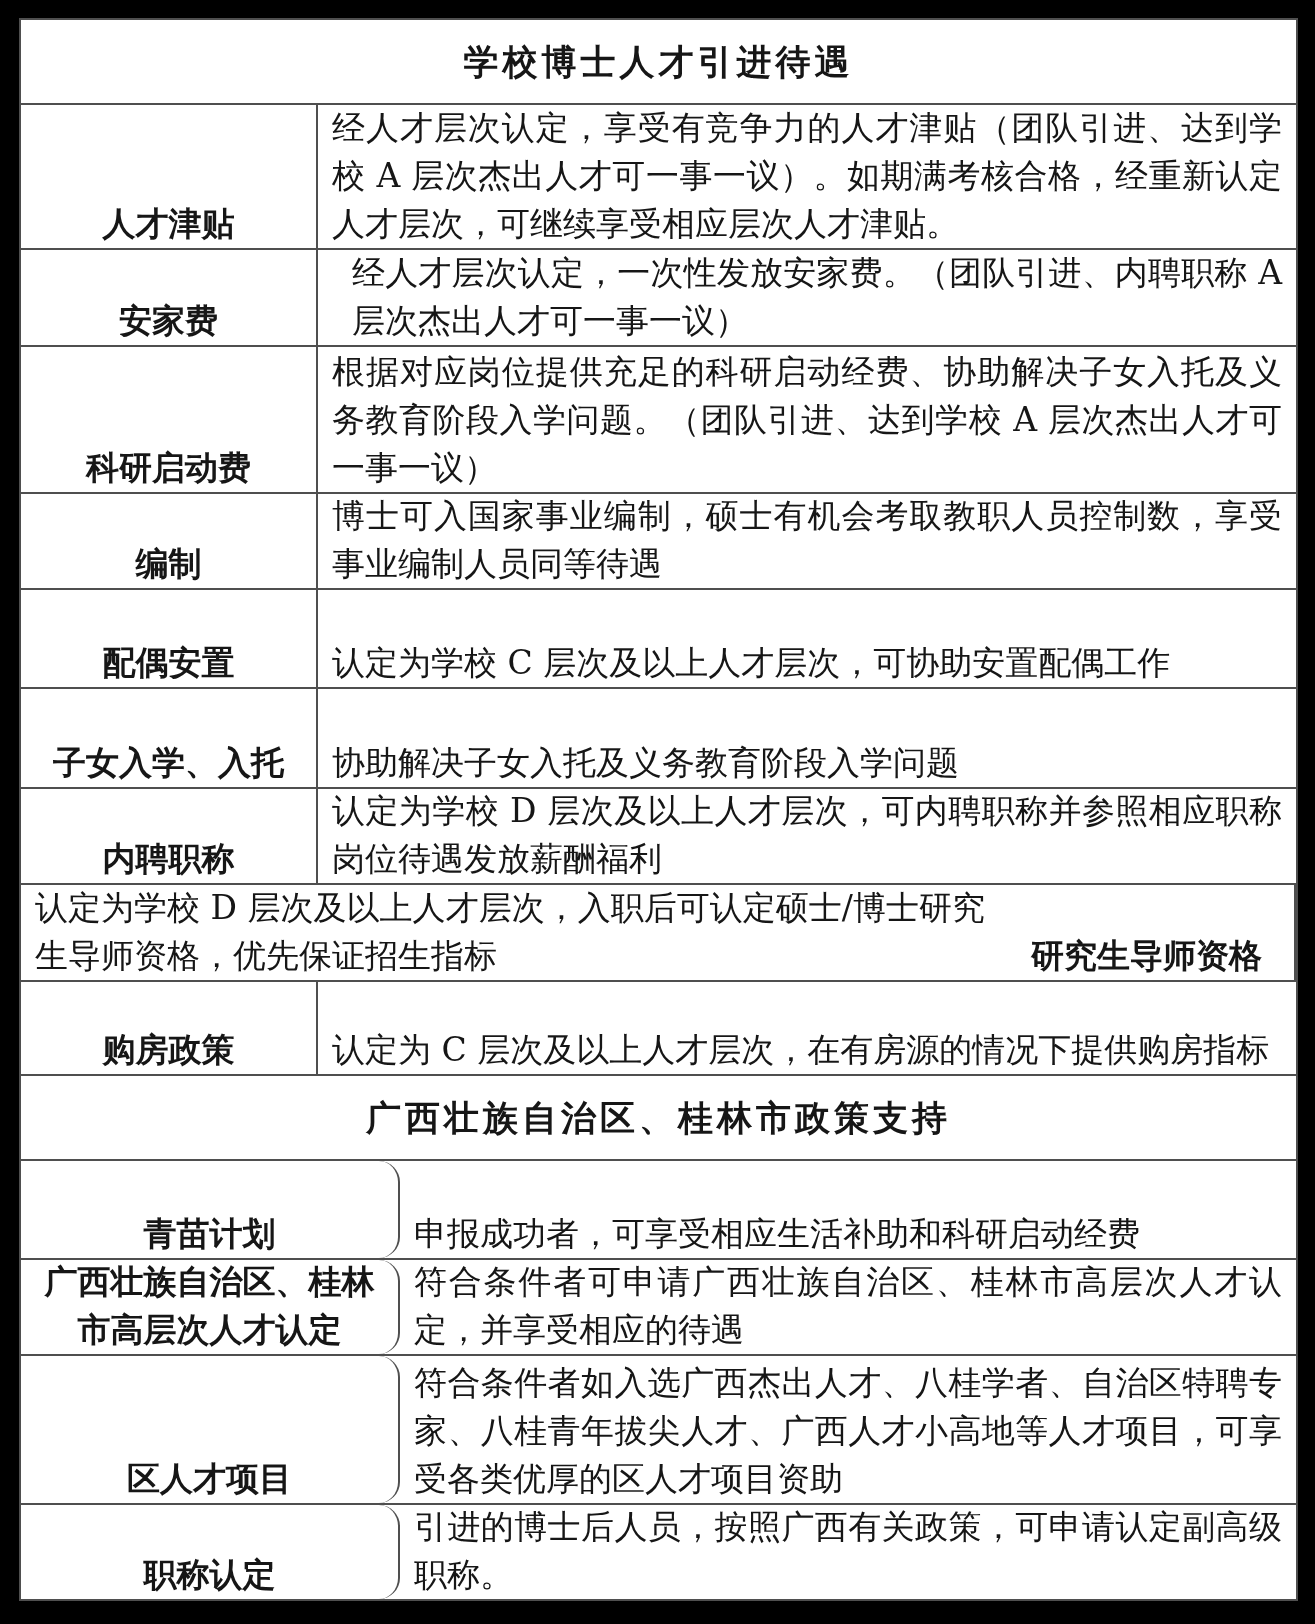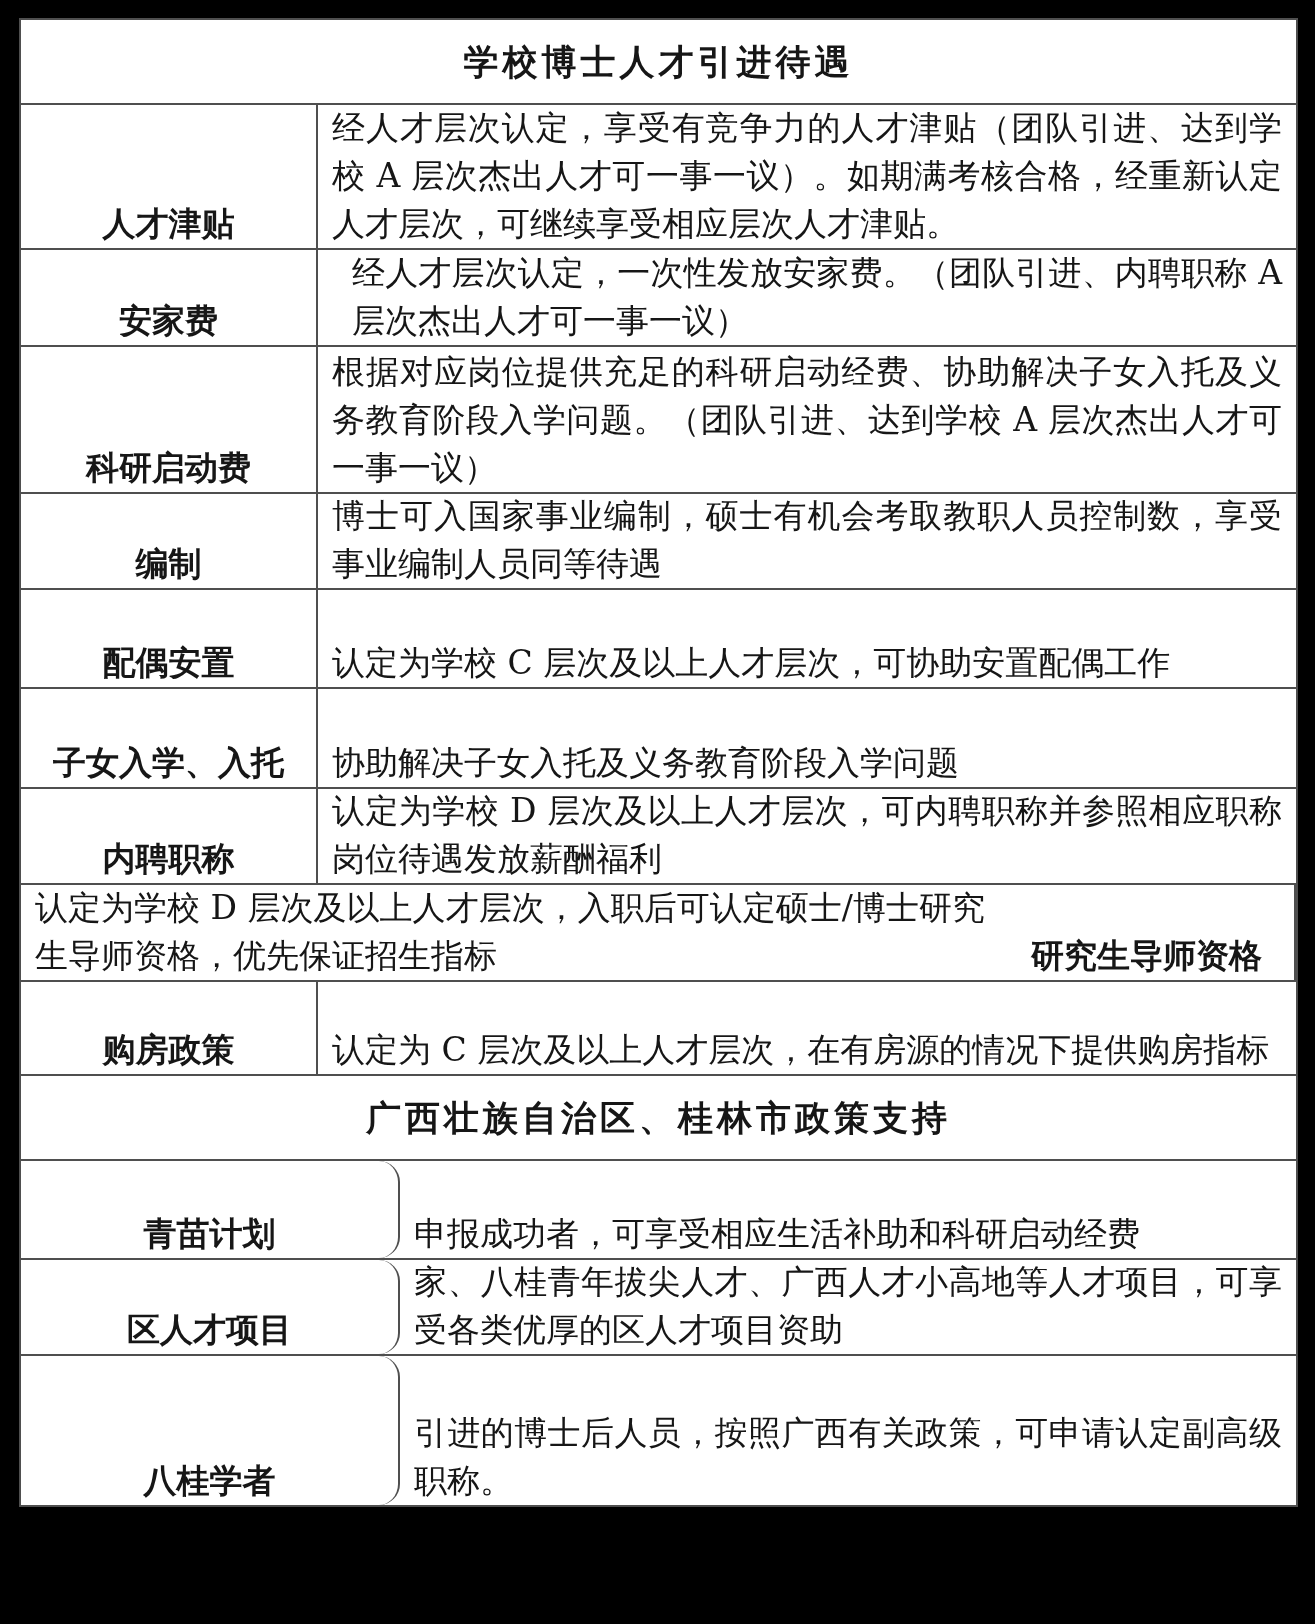--- a/index.html
+++ b/index.html
@@ -167,27 +167,33 @@
     </div>
 
     <div class="rows s2">
         <div class="trow">
           <div class="cell label">青苗计划</div>
           <div class="cell body">
             <div class="btext">申报成功者，可享受相应生活补助和科研启动经费</div>
           </div>
         </div>
         <div class="trow">
+          <div class="cell label">广西壮族自治区、桂林市高层次人才认定</div>
+          <div class="cell body">
+            <div class="btext">符合条件者可申请广西壮族自治区、桂林市高层次人才认定，并享受相应的待遇</div>
+          </div>
+        </div>
+        <div class="trow">
           <div class="cell label">区人才项目</div>
           <div class="cell body">
             <div class="btext">符合条件者如入选广西杰出人才、八桂学者、自治区特聘专家、八桂青年拔尖人才、广西人才小高地等人才项目，可享受各类优厚的区人才项目资助</div>
           </div>
         </div>
         <div class="trow">
-          <div class="cell label">八桂学者</div>
+          <div class="cell label">职称认定</div>
           <div class="cell body">
             <div class="btext">引进的博士后人员，按照广西有关政策，可申请认定副高级职称。</div>
           </div>
         </div>
       </div>
 
   </div>
 </div>
 
 </body></html>

